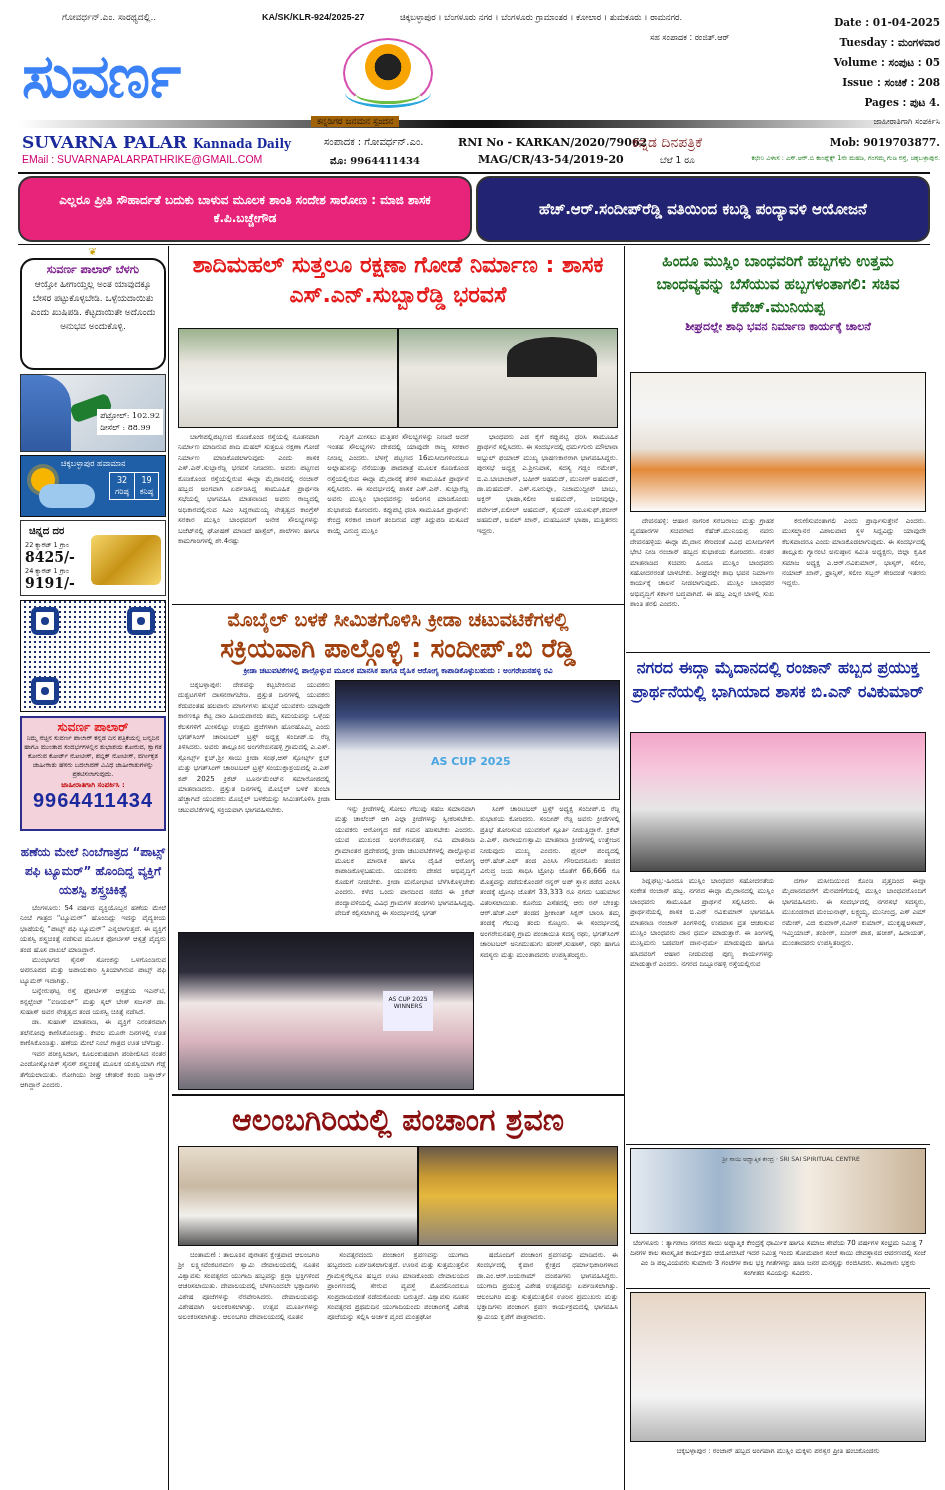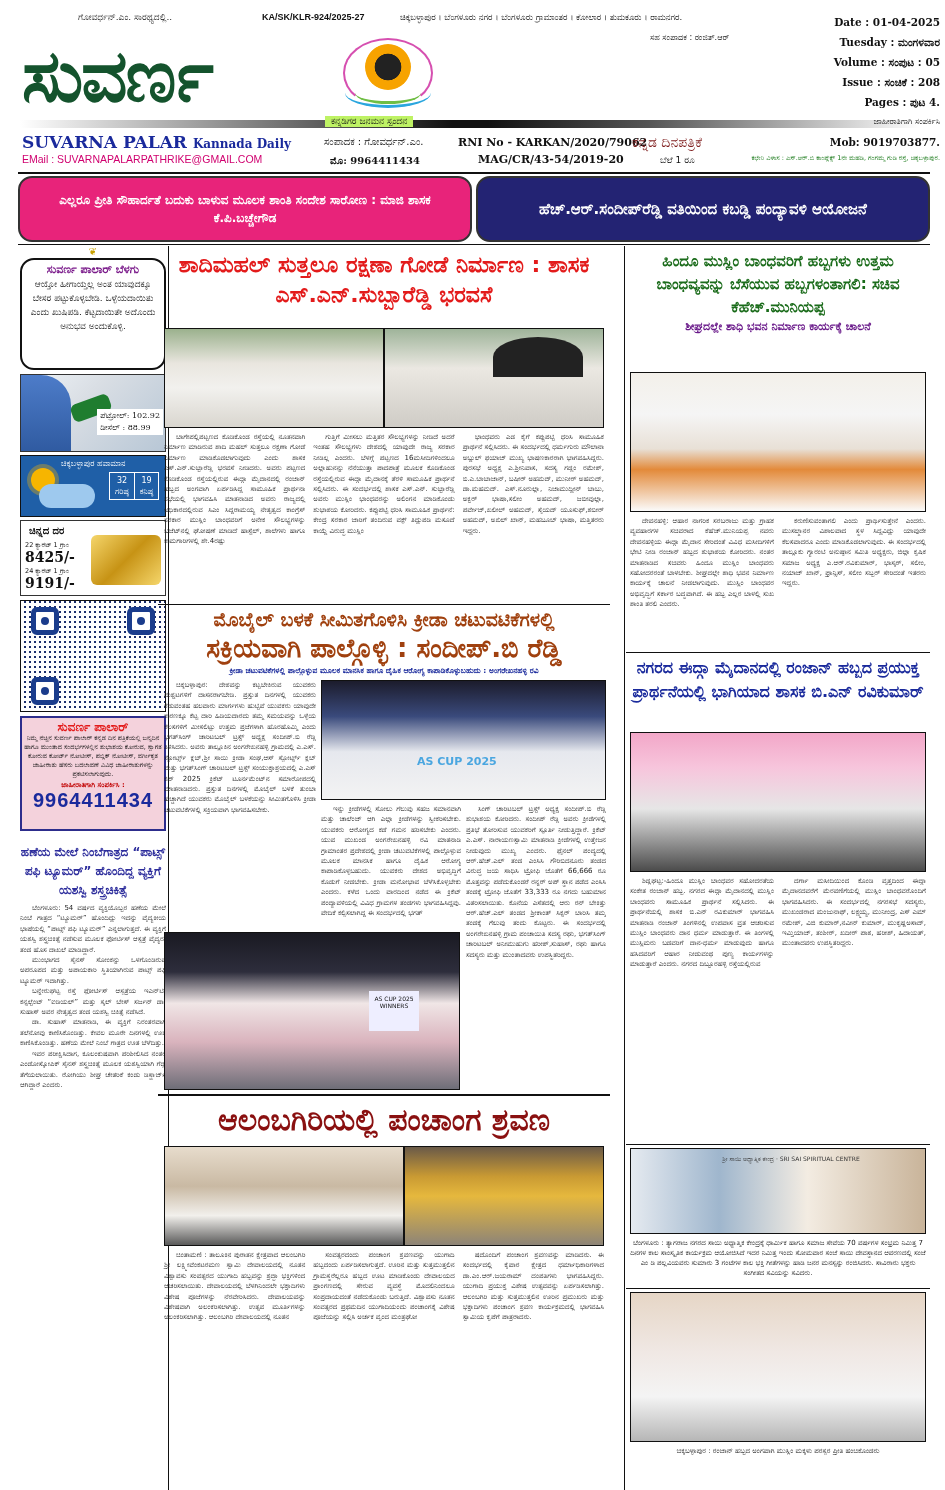--- a/index.html
+++ b/index.html
@@ -5,32 +5,32 @@
   * { box-sizing: border-box; margin: 0; padding: 0; }
   html, body { width: 945px; height: 1490px; background: #fff; overflow: hidden; }
   body { font-family: "DejaVu Sans", sans-serif; color: #111; position: relative; }
 
   
   .mast { position: absolute; left: 0; top: 0; width: 945px; height: 172px; }
   .top-note { position: absolute; top: 12px; font-size: 9px; color: #222; white-space: nowrap; }
   .reg { position: absolute; top: 12px; left: 262px; font-size: 9px; font-weight: bold; font-family: "Liberation Sans", sans-serif; }
   .districts { position: absolute; top: 12px; left: 400px; font-size: 8.5px; }
   .co-ed { position: absolute; top: 33px; left: 650px; font-size: 8px; }
-  .logo-word { position: absolute; top: 26px; font-family: "DejaVu Serif", serif; font-weight: bold; color: #14532d; font-size: 72px; line-height: 100px; letter-spacing: -2px; }
+  .logo-word { position: absolute; top: 26px; font-family: "DejaVu Serif", serif; font-weight: bold; color: #3b82f6; font-size: 60px; line-height: 100px; letter-spacing: -2px; }
   .logo-left { left: 22px; }
   .logo-right { left: 522px; }
   .emblem { position: absolute; left: 333px; top: 38px; width: 110px; height: 72px; }
   .emblem .sun { position: absolute; left: 32px; top: 6px; width: 46px; height: 46px; border-radius: 50%;
     background: radial-gradient(circle, #222 0 40%, #f7a300 42% 70%, #fde9a6 72% 100%); }
   .emblem .arc1 { position: absolute; left: 10px; top: 0; width: 90px; height: 70px; border-radius: 50%; border: 2px solid #d64fb0; border-bottom-color: transparent; }
   .emblem .arc2 { position: absolute; left: 12px; top: 40px; width: 86px; height: 30px; border-radius: 0 0 50% 50%; border-bottom: 3px solid #2aa6de; }
   .emblem .arc3 { position: absolute; left: 22px; top: 44px; width: 66px; height: 22px; border-radius: 0 0 50% 50%; border-bottom: 3px solid #6fbe44; }
   .tagline-bar { position: absolute; top: 120px; left: 20px; width: 900px; height: 8px;
     background: linear-gradient(90deg, #fff 0%, #555 35%, #111 48%, #111 52%, #555 70%, #fff 100%); }
-  .tagline { position: absolute; top: 116px; left: 325px; background: #bef264; padding: 0 6px; font-size: 9px; }
+  .tagline { position: absolute; top: 116px; left: 311px; background: #a16207; padding: 0 6px; font-size: 9px; }
   .eng-name { position: absolute; top: 132px; left: 22px; font-family: "DejaVu Serif", serif; font-weight: bold; color: #1a2a9c; font-size: 17px; white-space: nowrap; }
   .eng-name small { font-size: 12px; }
   .email { position: absolute; top: 153px; left: 22px; font-size: 10.5px; color: #d0006f; font-family: "Liberation Sans", sans-serif; }
   .editor { position: absolute; top: 136px; left: 324px; font-size: 10px; }
   .editor-mob { position: absolute; top: 155px; left: 330px; font-size: 10px; font-family: "DejaVu Serif", serif; font-weight: bold; }
   .rni { position: absolute; top: 136px; left: 458px; font-size: 11px; font-family: "DejaVu Serif", serif; font-weight: bold; }
   .mag { position: absolute; top: 153px; left: 478px; font-size: 11px; font-family: "DejaVu Serif", serif; font-weight: bold; }
   .kdina { position: absolute; top: 134px; left: 632px; font-size: 14px; color: #7f1d1d; }
   .price { position: absolute; top: 155px; left: 660px; font-size: 9px; }
   .meta-box { position: absolute; top: 12px; left: 820px; width: 120px; font-family: "DejaVu Serif", serif; font-weight: bold; font-size: 10.5px; text-align: right; }
@@ -83,21 +83,21 @@
   .ad { margin-top: 4px; height: 115px; background: #f4d2dc; border: 2px solid #2d2d8c; text-align: center; padding: 2px; }
   .ad .ad-title { color: #e31b1b; font-weight: bold; font-size: 12px; font-family: "DejaVu Serif", serif; }
   .ad .ad-body { font-size: 6.5px; line-height: 9px; }
   .ad .ad-contact { color: #c10000; font-size: 7px; font-weight: bold; margin-top: 2px; }
   .ad .ad-phone { color: #1a2a9c; font-size: 20px; font-weight: bold; font-family: "Liberation Sans", sans-serif; letter-spacing: 1px; }
   .l-head { margin-top: 12px; text-align: center; color: #2d2d9c; font-weight: bold; font-size: 12px; line-height: 19px; }
   .body-text { font-size: 7px; line-height: 10.4px; text-align: justify; color: #222; }
   .body-text p { text-indent: 12px; }
 
   
-  .center { position: absolute; left: 158px; top: 246px; width: 452px; }
+  .center { position: absolute; left: 172px; top: 246px; width: 452px; }
   .headline { text-align: center; font-weight: bold; }
   .h-red { color: #e31b1b; font-size: 22px; line-height: 30px; }
   .h-brown { color: #a0410f; font-size: 19px; line-height: 27px; }
   .h-brown2 { color: #a0410f; font-size: 26px; line-height: 32px; }
   .h-maroon { color: #8a1010; font-size: 30px; line-height: 44px; }
   .subhead-blue { color: #1a2a9c; font-size: 7.5px; text-align: center; font-weight: bold; }
   .photo { position: absolute; border: 1px solid #111; overflow: hidden; }
   .ph-crowd { background: linear-gradient(180deg, #9bb18d 0%, #e9e6df 35%, #f2f1ee 60%, #d9d6cf 100%); }
   .ph-crowd2 { background: linear-gradient(180deg, #9fb49a 0%, #ebe8e2 40%, #cfccc6 100%); }
   .ph-umbrella { position: absolute; right: 20px; top: 8px; width: 90px; height: 40px; border-radius: 50% 50% 0 0; background: #222; }
@@ -118,21 +118,21 @@
   .right { position: absolute; left: 626px; top: 246px; width: 304px; }
   .h-green { color: #1a6b1a; font-size: 15px; line-height: 23px; text-align: center; font-weight: bold; }
   .h-purple { color: #6a1a8a; font-size: 11px; line-height: 16px; text-align: center; font-weight: bold; }
   .h-blue { color: #1a2a9c; font-size: 16px; line-height: 24px; text-align: center; font-weight: bold; }
   .caption { font-size: 7px; line-height: 10px; text-align: center; }
 </style>
 </head>
 <body>
 
 <header class="mast">
-  <div class="top-note" style="left:78px">ಗೋವರ್ಧನ್.ಎಂ. ಸಾರಥ್ಯದಲ್ಲಿ..</div>
+  <div class="top-note" style="left:62px">ಗೋವರ್ಧನ್.ಎಂ. ಸಾರಥ್ಯದಲ್ಲಿ..</div>
   <div class="reg">KA/SK/KLR-924/2025-27</div>
   <div class="districts">ಚಿಕ್ಕಬಳ್ಳಾಪುರ । ಬೆಂಗಳೂರು ನಗರ । ಬೆಂಗಳೂರು ಗ್ರಾಮಾಂತರ । ಕೋಲಾರ । ತುಮಕೂರು । ರಾಮನಗರ.</div>
   <div class="co-ed">ಸಹ ಸಂಪಾದಕ : ರಂಜಿತ್.ಆರ್</div>
 
   <div class="logo-word logo-left">ಸುವರ್ಣ</div>
   <div class="emblem">
     <div class="arc1"></div>
       <div class="sun"></div>
       <div class="arc2"></div>
       <div class="arc3"></div>

